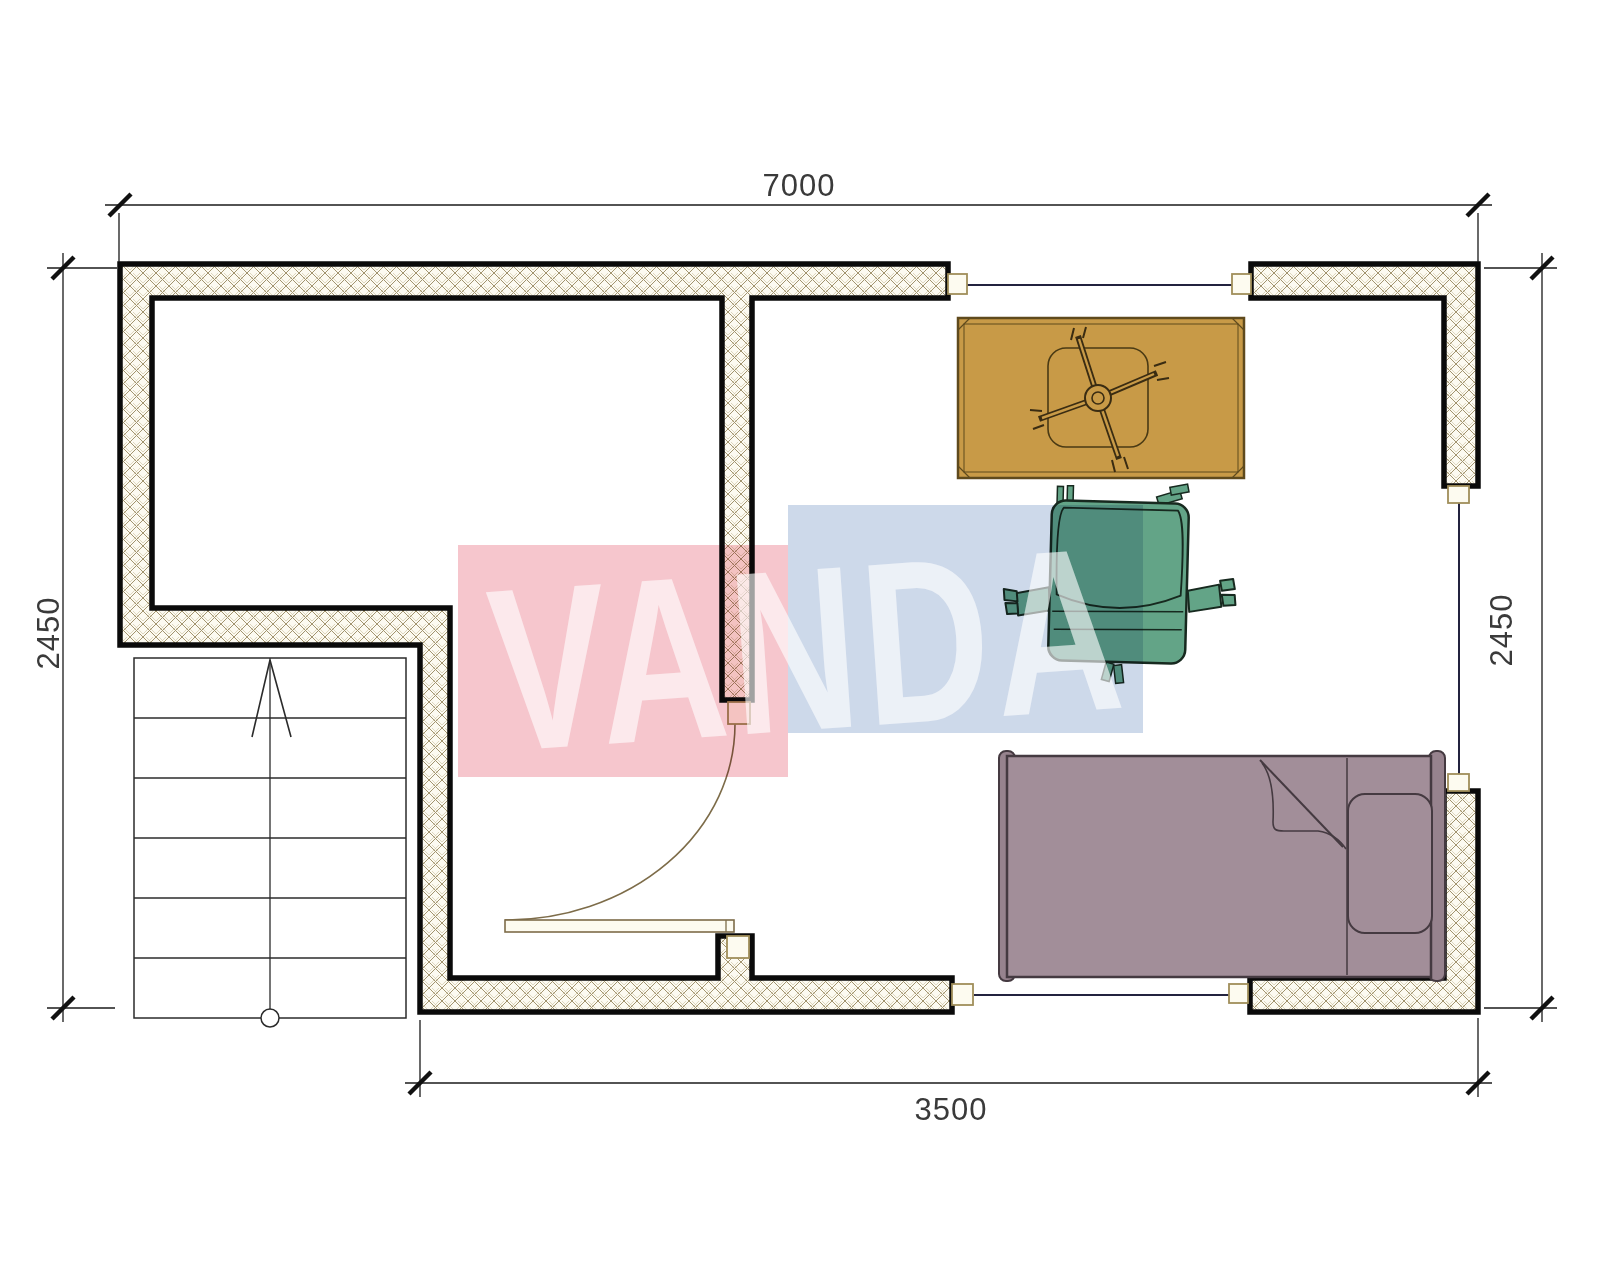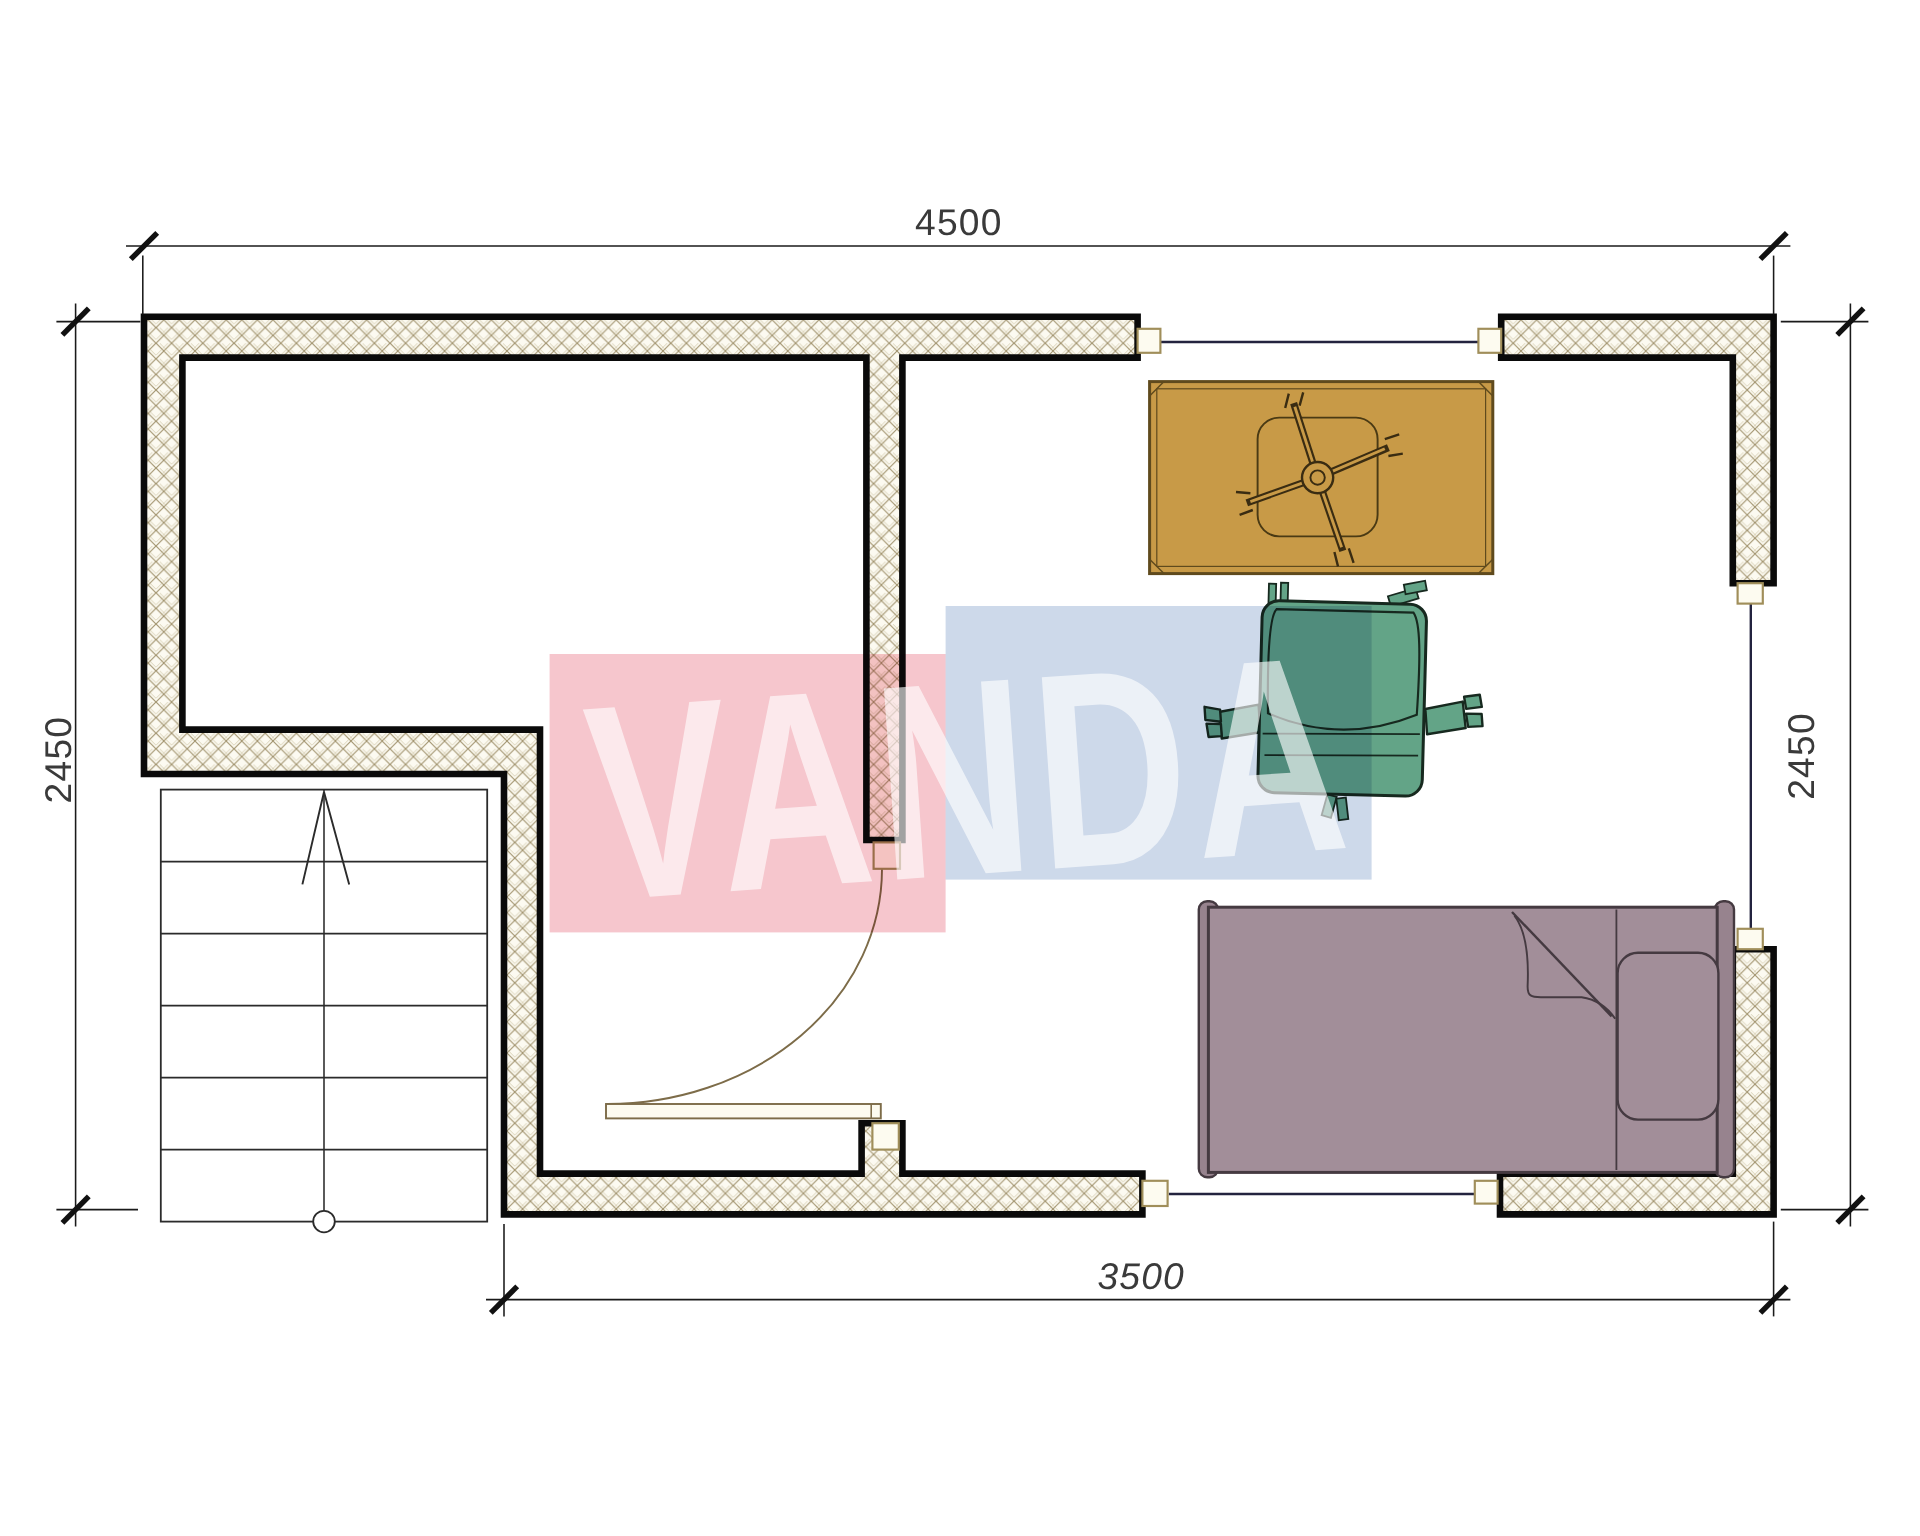--- a/index.html
+++ b/index.html
@@ -191,18 +191,18 @@
       <path d="M 52 1019 L 74 997"></path>
       <path d="M 1531 279 L 1553 257"></path>
       <path d="M 1531 1019 L 1553 997"></path>
     </g>
   </svg>
 
   <div id="wm-red" class="wm-block" style="background:#f6c6cd;"></div>
   <div id="wm-blue" class="wm-block" style="background:#cdd9ea;"></div>
   <div id="wm-text">VANDA</div>
 
-  <div class="dim-label" style="left:719px;top:168px;">4500</div>
-  <div class="dim-label" style="left:871px;top:1046px;font-style:italic;">3500</div>
+  <div class="dim-label" style="left:719px;top:168px;">7000</div>
+  <div class="dim-label" style="left:871px;top:1092px;">3500</div>
   <div class="dim-label vertical" style="left:-31px;top:615px;">2450</div>
   <div class="dim-label vertical" style="left:1422px;top:612px;">2450</div>
 
 </div>
 
 </body></html>

